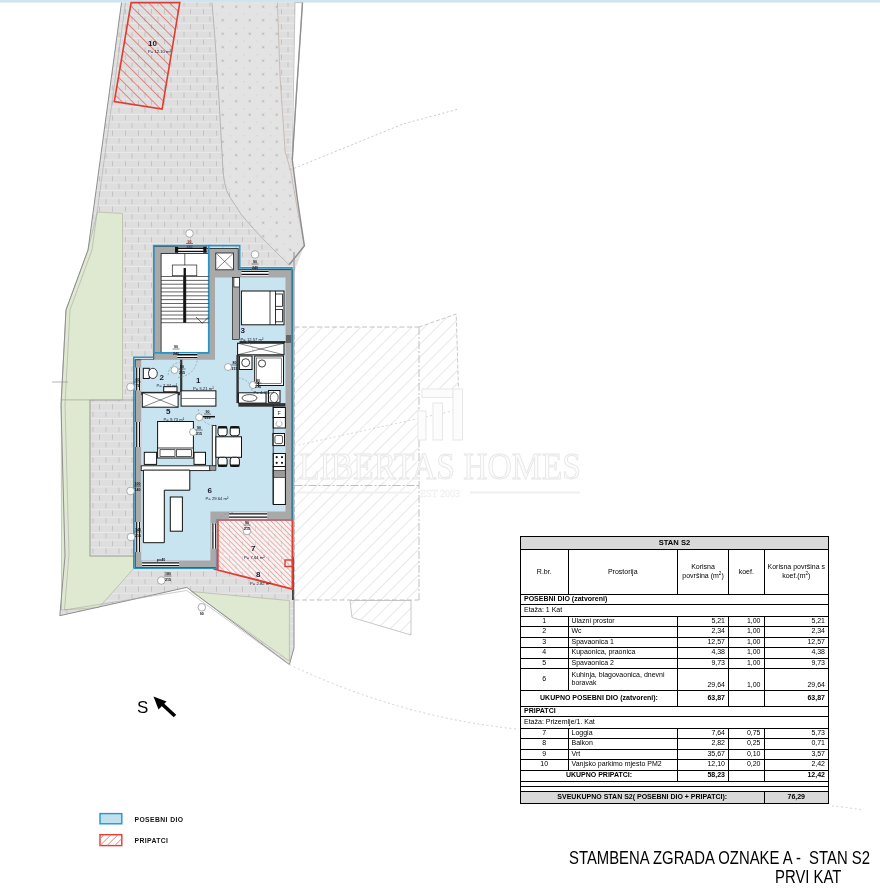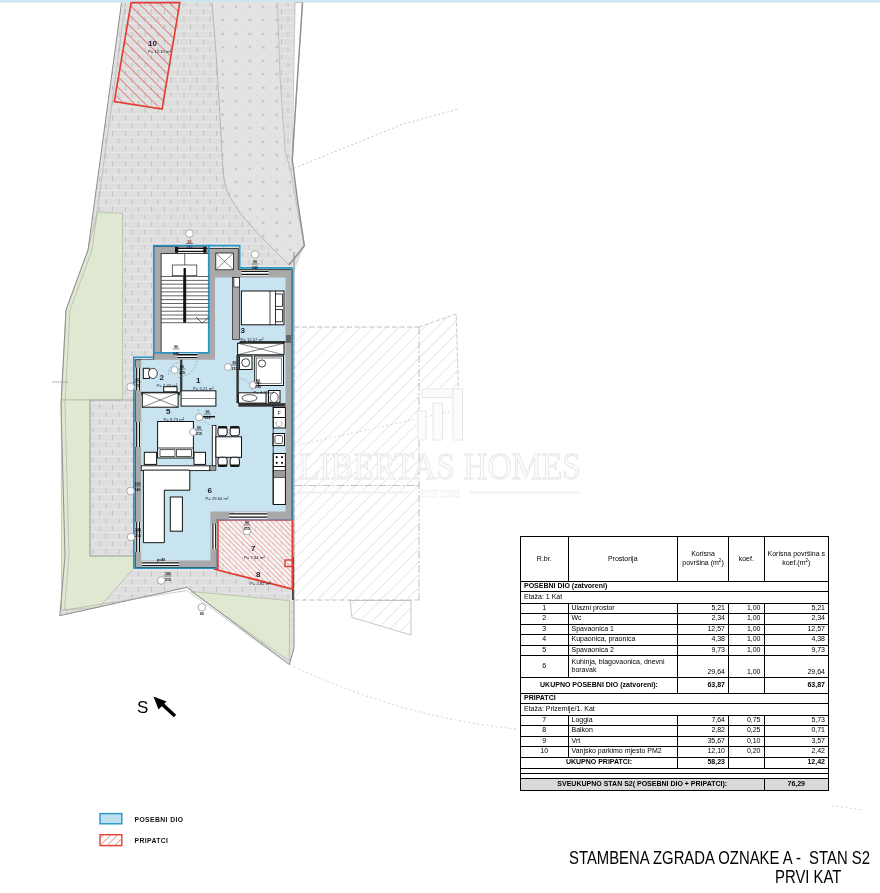--- a/index.html
+++ b/index.html
@@ -431,20 +431,23 @@
 <div class="tablewrap">
 <table class="t">
  <colgroup>
         <col style="width:47.5px">
         <col style="width:109.5px">
         <col style="width:51px">
         <col style="width:35.5px">
         <col style="width:64.5px">
       </colgroup>
  <tbody>
+        <tr style="height:13px">
+          <td colspan="5" class="gray b c" style="font-size:7.6px">STAN S2</td>
+        </tr>
  <tr style="height:45px">
    <td class="c">R.br.</td>
           <td class="c">Prostorija</td>
    <td class="c">Korisna<br>površina (m<sup>2</sup>)</td>
           <td class="c">koef.</td>
    <td class="c">Korisna površina s<br>koef.(m<sup>2</sup>)</td>
         </tr>
  <tr style="height:10px">
           <td colspan="5" class="b">POSEBNI DIO (zatvoreni)</td>
         </tr>

